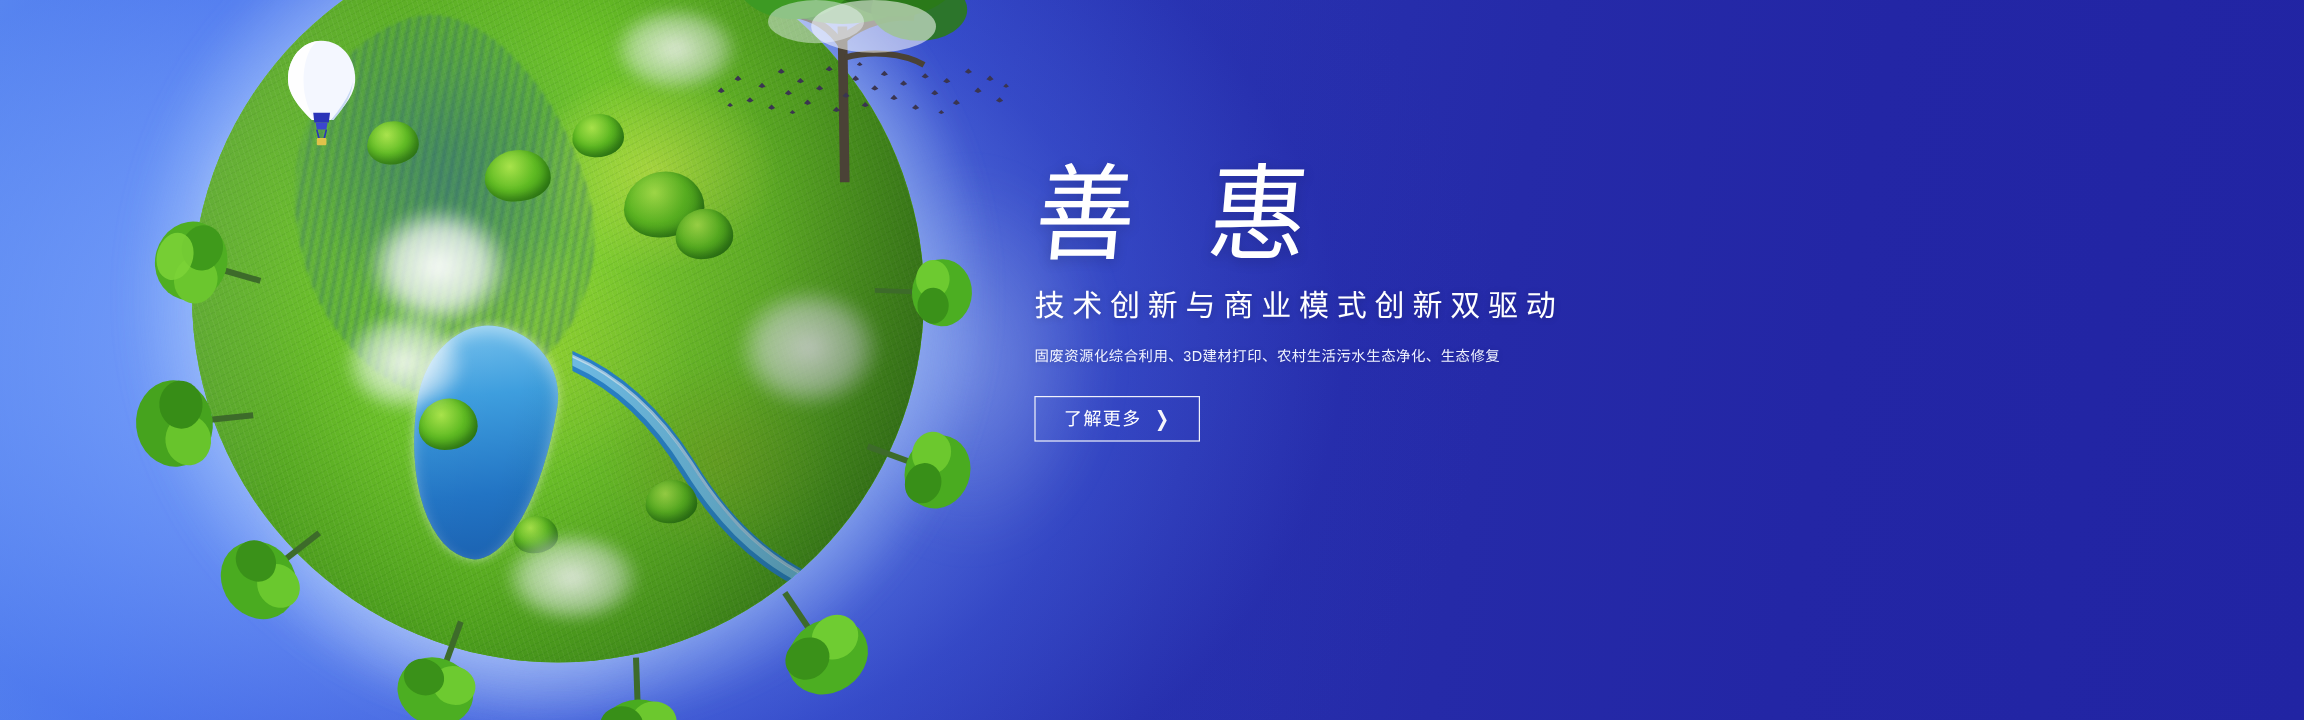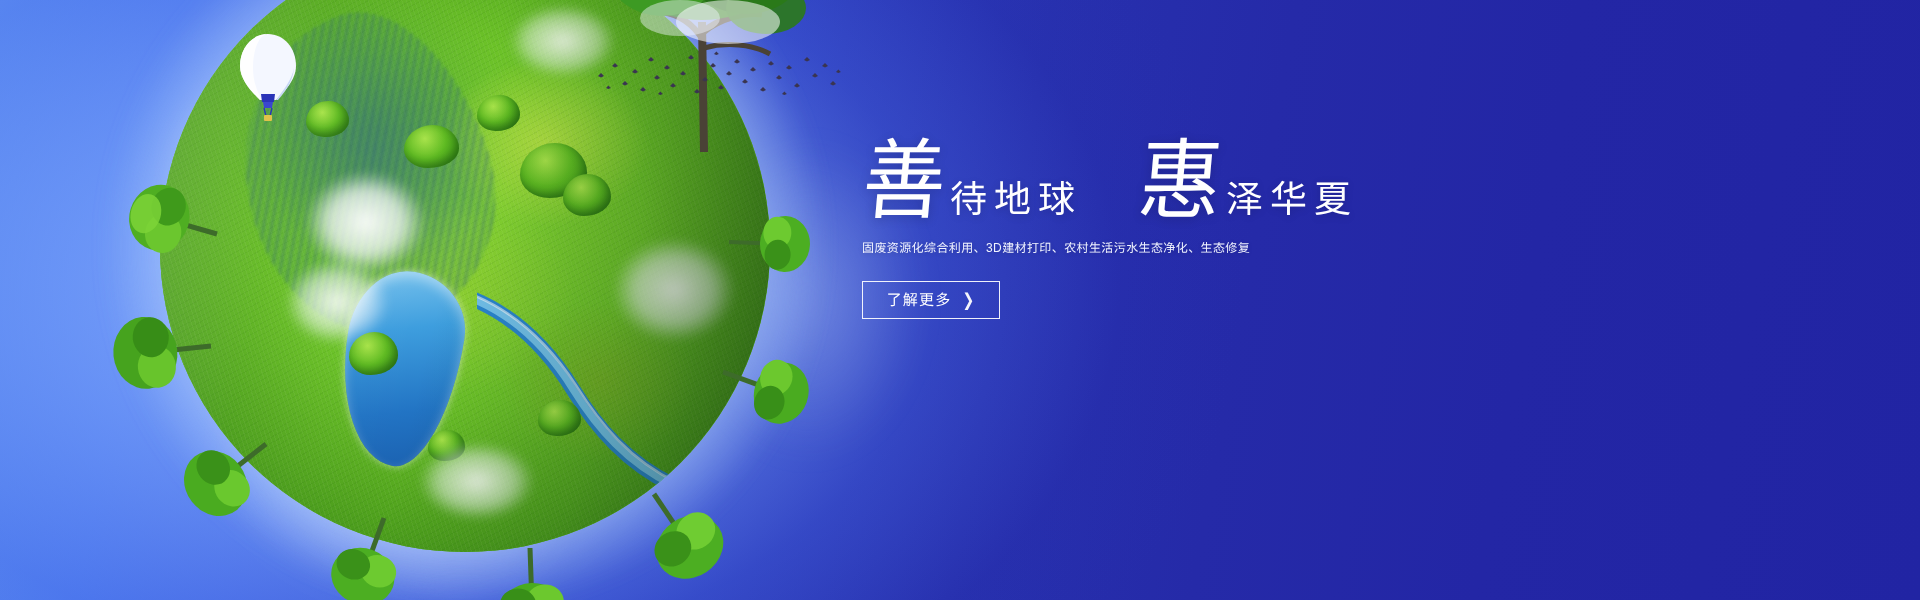--- a/index.html
+++ b/index.html
@@ -520,26 +520,25 @@
         <path d="M190,48 l2.4,-2.4 l2.4,2.4 l-2.4,1.1 z"></path>
         <path d="M244,26 l2.4,-2.4 l2.4,2.4 l-2.4,1.1 z"></path>
       </g>
     </svg>
   </div>
 
   <div class="copy">
 
     <div class="headline">
       <span class="hl-big">善</span>
-      <span class="hl-small">待地球</span>
       <span class="hl-gap"></span>
       <span class="hl-big">惠</span>
-      <span class="hl-small">泽华夏</span>
-    </div>
-
+    </div>
+
+    <div class="subtitle">技术创新与商业模式创新双驱动</div>
 
     <div class="desc">固废资源化综合利用、3D建材打印、农村生活污水生态净化、生态修复</div>
 
     <button class="cta">
       <span>了解更多</span>
       <span class="chev">❯</span>
     </button>
 
   </div>
 

